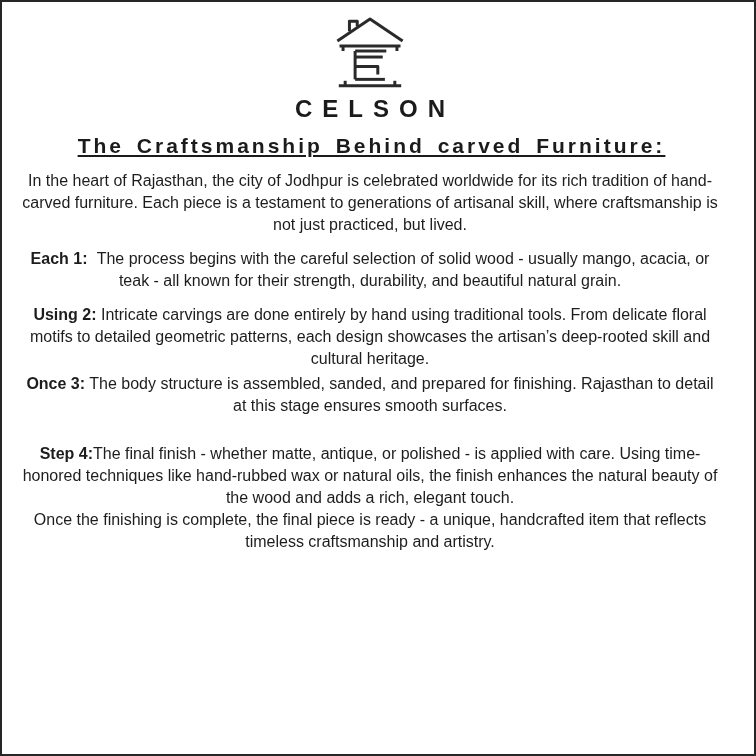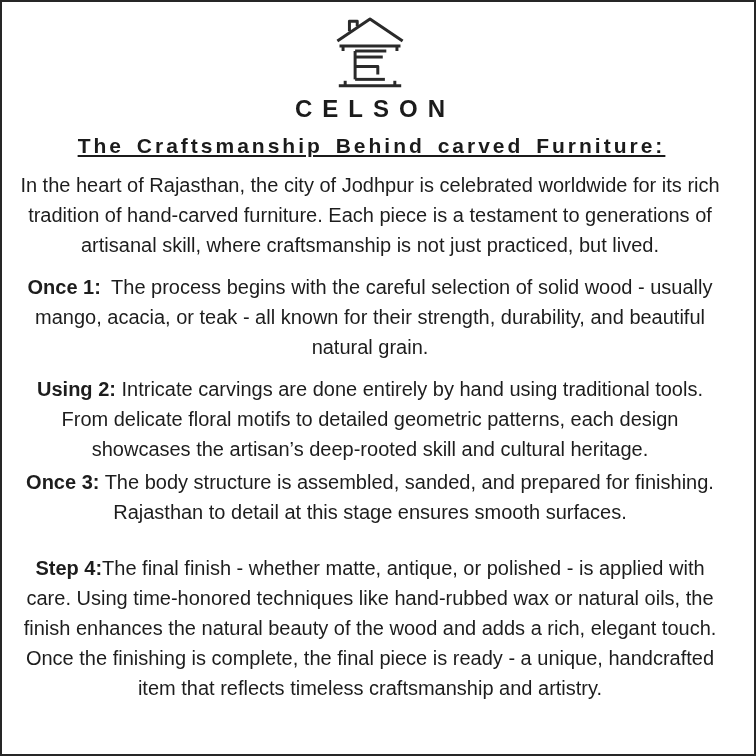--- a/index.html
+++ b/index.html
@@ -38,22 +38,22 @@
     font-size: 21px;
     font-weight: 700;
     letter-spacing: 3px;
     word-spacing: 4px;
     text-indent: 3px;
     margin: 11px 0 0 0;
     color: #1b1b1b;
     text-decoration: underline;
   }
   .para {
-    font-size: 20px;
-    line-height: 30px;
+    font-size: 16px;
+    line-height: 22px;
     margin: 12px 0 0 0;
   }
   .para strong { font-weight: 700; }
   .para.tight { margin-top: 3px; }
   .para.flush { margin-top: 0; }
   .para.step4 { margin-top: 26px; }
   .step1-label { margin-right: 5px; }
 </style>
 </head>
 <body>
@@ -82,21 +82,21 @@
       <path d="M95 104 L95 97"></path>
     </svg>
   </div>
 
   <div class="brand">CELSON</div>
 
   <h1 class="heading">The Craftsmanship Behind carved Furniture:</h1>
 
   <p class="para"><span>In the heart of Rajasthan, the city of Jodhpur is celebrated worldwide for its rich tradition of hand-carved furniture. Each piece is a testament to generations of artisanal skill, where craftsmanship is not just practiced, but lived.</span></p>
 
-  <p class="para"><strong class="step1-label">Once 1:</strong><span> The process begins with the careful selection of solid wood - usually mango, acacia, or teak - all known for their strength, durability, and beautiful natural grain.</span></p>
+  <p class="para"><strong class="step1-label">Each 1:</strong><span> The process begins with the careful selection of solid wood - usually mango, acacia, or teak - all known for their strength, durability, and beautiful natural grain.</span></p>
 
   <p class="para"><strong>Using 2:</strong><span> Intricate carvings are done entirely by hand using traditional tools. From delicate floral motifs to detailed geometric patterns, each design showcases the artisan’s deep-rooted skill and cultural heritage.</span></p>
 
   <p class="para tight"><strong>Once 3:</strong><span> The body structure is assembled, sanded, and prepared for finishing. Rajasthan to detail at this stage ensures smooth surfaces.</span></p>
 
   <p class="para step4"><strong>Step 4:</strong><span>The final finish - whether matte, antique, or polished - is applied with care. Using time-honored techniques like hand-rubbed wax or natural oils, the finish enhances the natural beauty of the wood and adds a rich, elegant touch.</span></p>
 
   <p class="para flush"><span>Once the finishing is complete, the final piece is ready - a unique, handcrafted item that reflects timeless craftsmanship and artistry.</span></p>
 
 </div>

